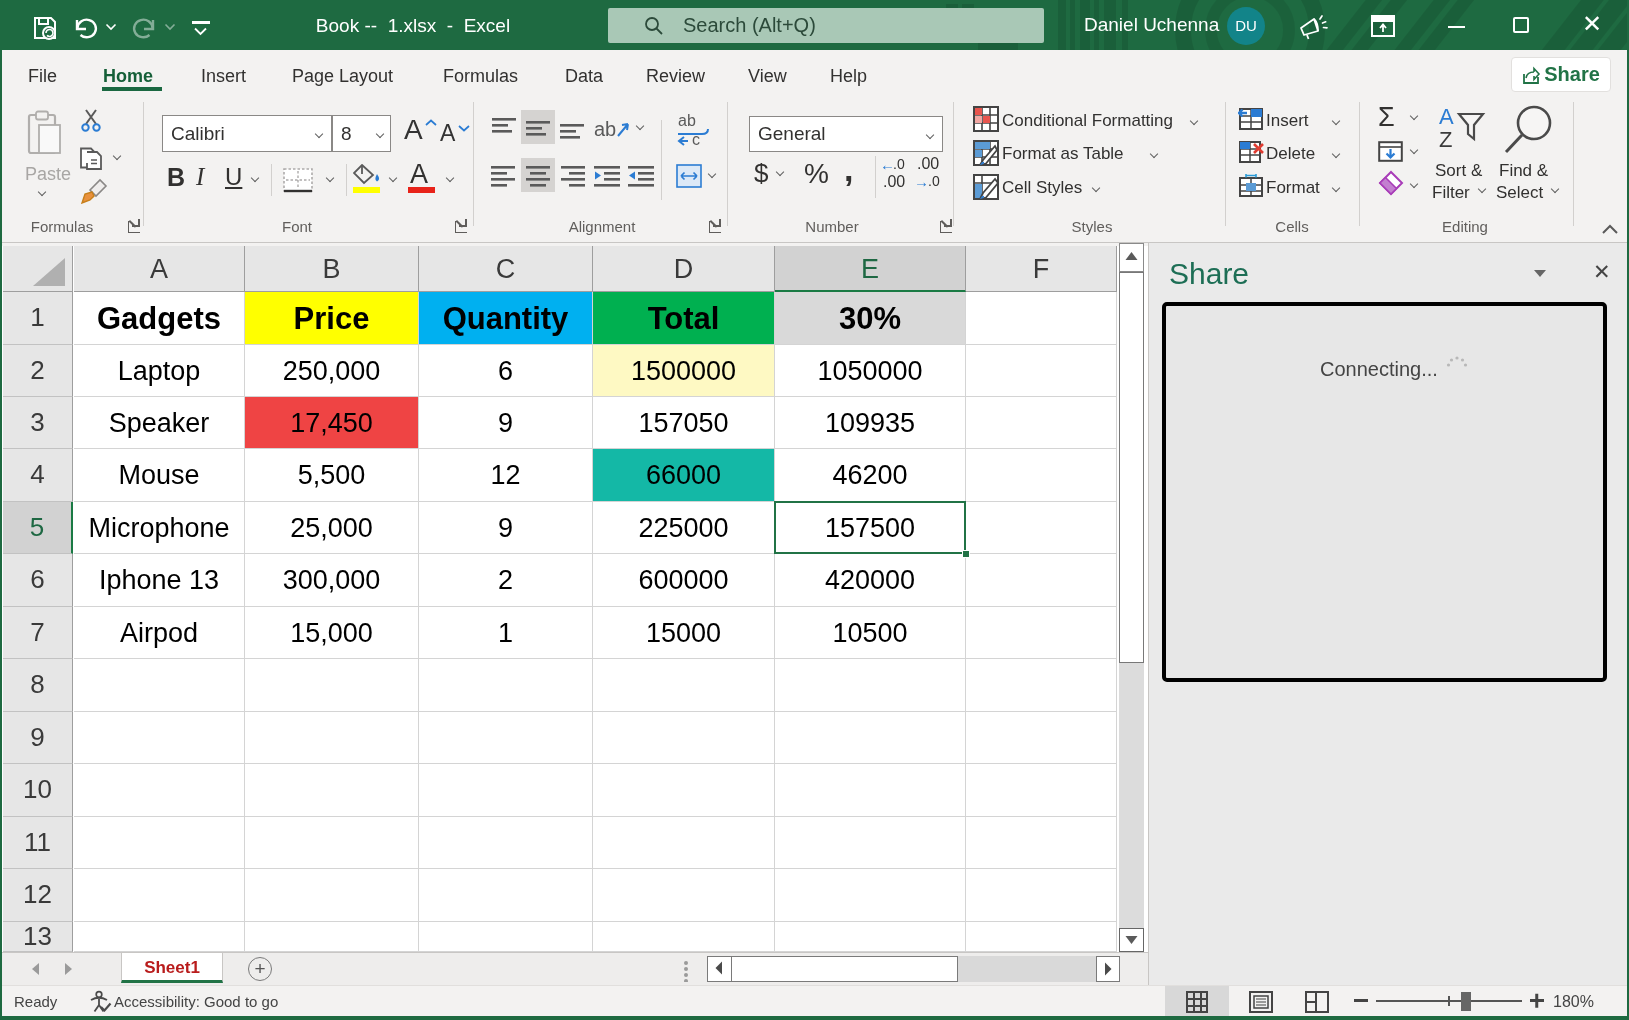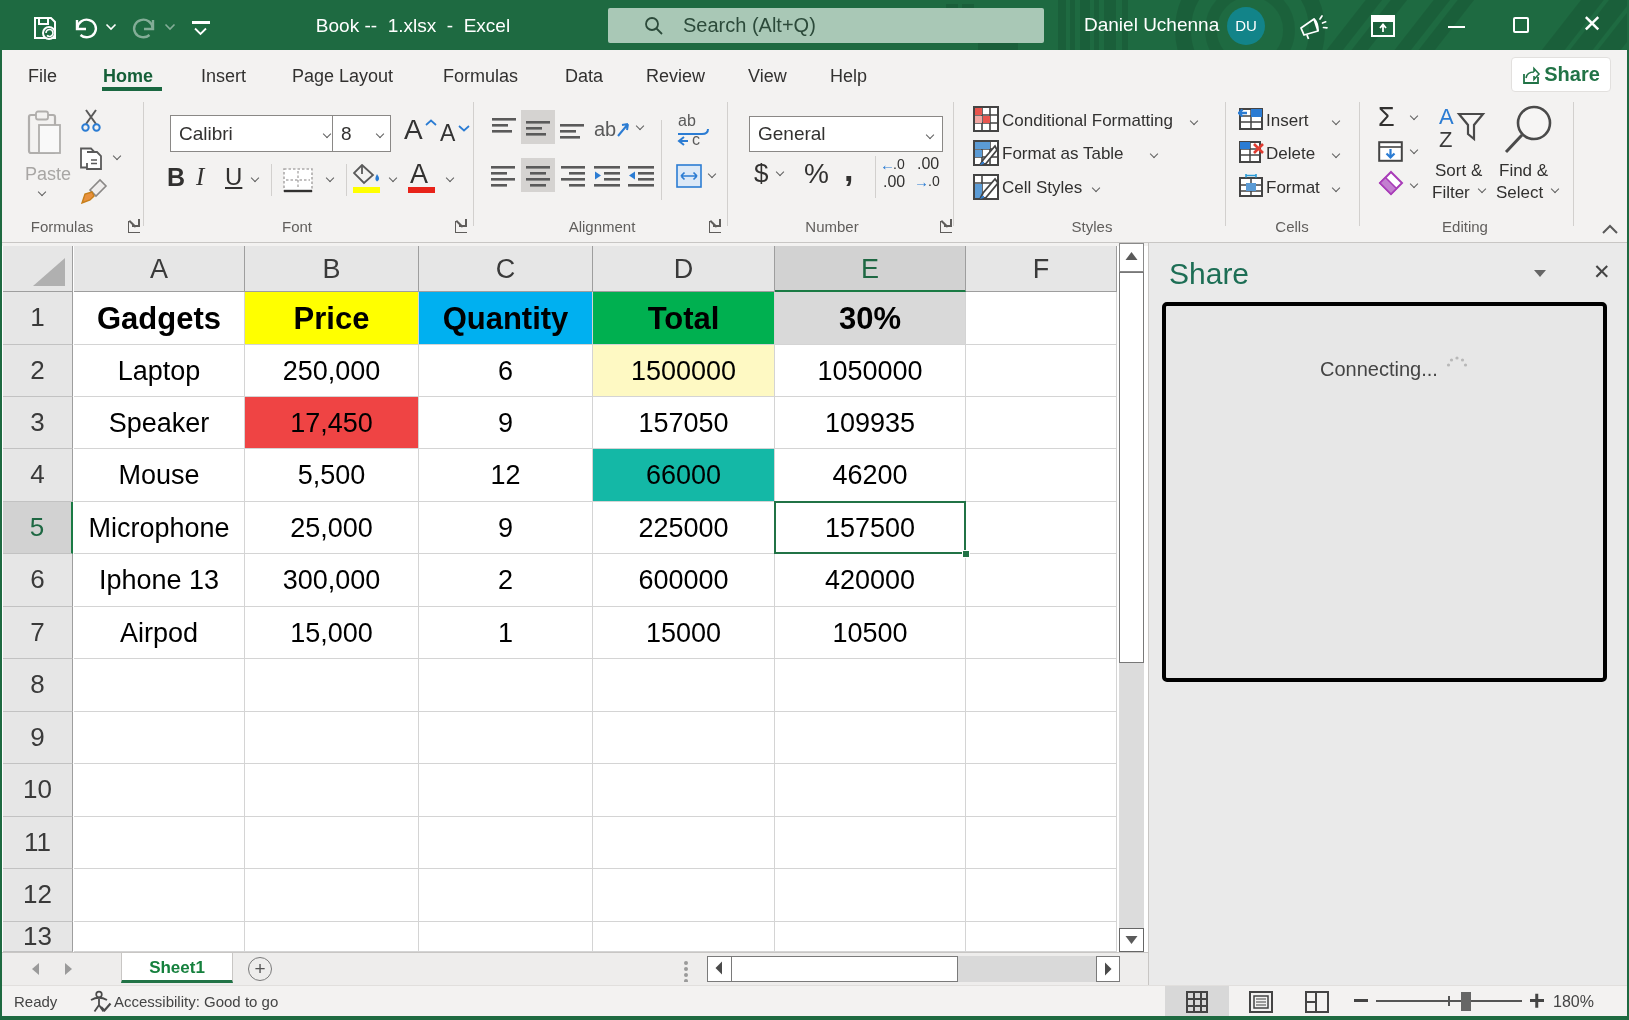--- a/index.html
+++ b/index.html
@@ -184,21 +184,21 @@
       <path d="M2 1.5 h10 l4 4 v15 h-14 z" fill="#fff" stroke="#5a5a5a" stroke-width="1.8"></path>
       <path d="M8 5 h10 l4 4 v13 h-14 v-6" fill="#fff" stroke="#5a5a5a" stroke-width="1.8"></path>
       <path d="M12 13 h6 M12 16.5 h6" stroke="#5a5a5a" stroke-width="1.3"></path>
     </svg>
     <div class="chev" style="left:111px;top:58px;"></div>
     <svg class="abs" style="left:78px;top:84px;" width="28" height="26" viewBox="0 0 28 26">
       <path d="M10 12 L20 2 L26 8 L16 18 Z" fill="#efedec" stroke="#8a8886" stroke-width="1.6"></path>
       <path d="M12 14 L5 16 L2 25 L10 22 L14 18 Z" fill="#e8913d" stroke="#c77f1a" stroke-width="1.4"></path>
     </svg>
 
-    <div class="combo" style="left:168px;top:21px;width:170px;height:37px;line-height:35px;padding-left:8px;">Calibri<span class="chev" style="right:6px;top:14px;"></span></div>
+    <div class="combo" style="left:160px;top:21px;width:170px;height:37px;line-height:35px;padding-left:8px;">Calibri<span class="chev" style="right:6px;top:14px;"></span></div>
     <div class="combo" style="left:330px;top:21px;width:59px;height:37px;line-height:35px;padding-left:8px;">8<span class="chev" style="right:4px;top:14px;"></span></div>
     <div class="abs" style="left:402px;top:20px;font-size:28px;color:#333;">A</div>
     <svg class="abs" style="left:423px;top:25px;" width="12" height="8">
         <path d="M1 6 L6 1.5 L11 6" fill="none" stroke="#2b7cd3" stroke-width="1.7"></path>
       </svg>
     <div class="abs" style="left:438px;top:26px;font-size:23px;color:#333;">A</div>
     <svg class="abs" style="left:456px;top:30px;" width="12" height="8">
         <path d="M1 2 L6 6.5 L11 2" fill="none" stroke="#2b7cd3" stroke-width="1.7"></path>
       </svg>
     <div class="abs" style="left:165px;top:69px;font-size:25px;font-weight:bold;color:#323130;">B</div>
@@ -506,21 +506,21 @@
           <path d="M11.5 15 L17.5 7 L5.5 7 Z" fill="#5a5a5a"></path>
         </svg></div>
 </div>
   <div id="tabbar">
     <div class="abs" style="left:26px;top:9px;"><svg width="18" height="14">
           <path d="M11 1 L4 7 L11 13 Z" fill="#9a9a9a"></path>
         </svg></div>
     <div class="abs" style="left:56px;top:9px;"><svg width="18" height="14">
           <path d="M7 1 L14 7 L7 13 Z" fill="#9a9a9a"></path>
         </svg></div>
-    <div class="abs" style="left:119px;top:0;width:112px;height:30px;background:#ffffff;border-left:1px solid #c8c6c4;border-right:1px solid #c8c6c4;border-bottom:3px solid #217346;color:#15803d;font-weight:bold;font-size:17px;text-align:center;line-height:29px;">Sheet1</div>
+    <div class="abs" style="left:119px;top:0;width:102px;height:30px;background:#ffffff;border-left:1px solid #c8c6c4;border-right:1px solid #c8c6c4;border-bottom:3px solid #217346;color:#b91c1c;font-weight:bold;font-size:17px;text-align:center;line-height:29px;">Sheet1</div>
     <div class="abs" style="left:246px;top:4px;width:24px;height:24px;border:1.5px solid #7a7a7a;border-radius:50%;color:#555;font-size:19px;text-align:center;line-height:22px;">+</div>
     <svg class="abs" style="left:680px;top:7px;" width="8" height="22">
         <g fill="#9a9a9a">
           <circle cx="4" cy="3" r="2"></circle>
           <circle cx="4" cy="9" r="2"></circle>
           <circle cx="4" cy="15" r="2"></circle>
           <circle cx="4" cy="21" r="2"></circle>
         </g>
       </svg>
     <div class="abs" style="left:705px;top:3px;width:251px;height:26px;background:#fff;border:1px solid #7a7a7a;"></div>

